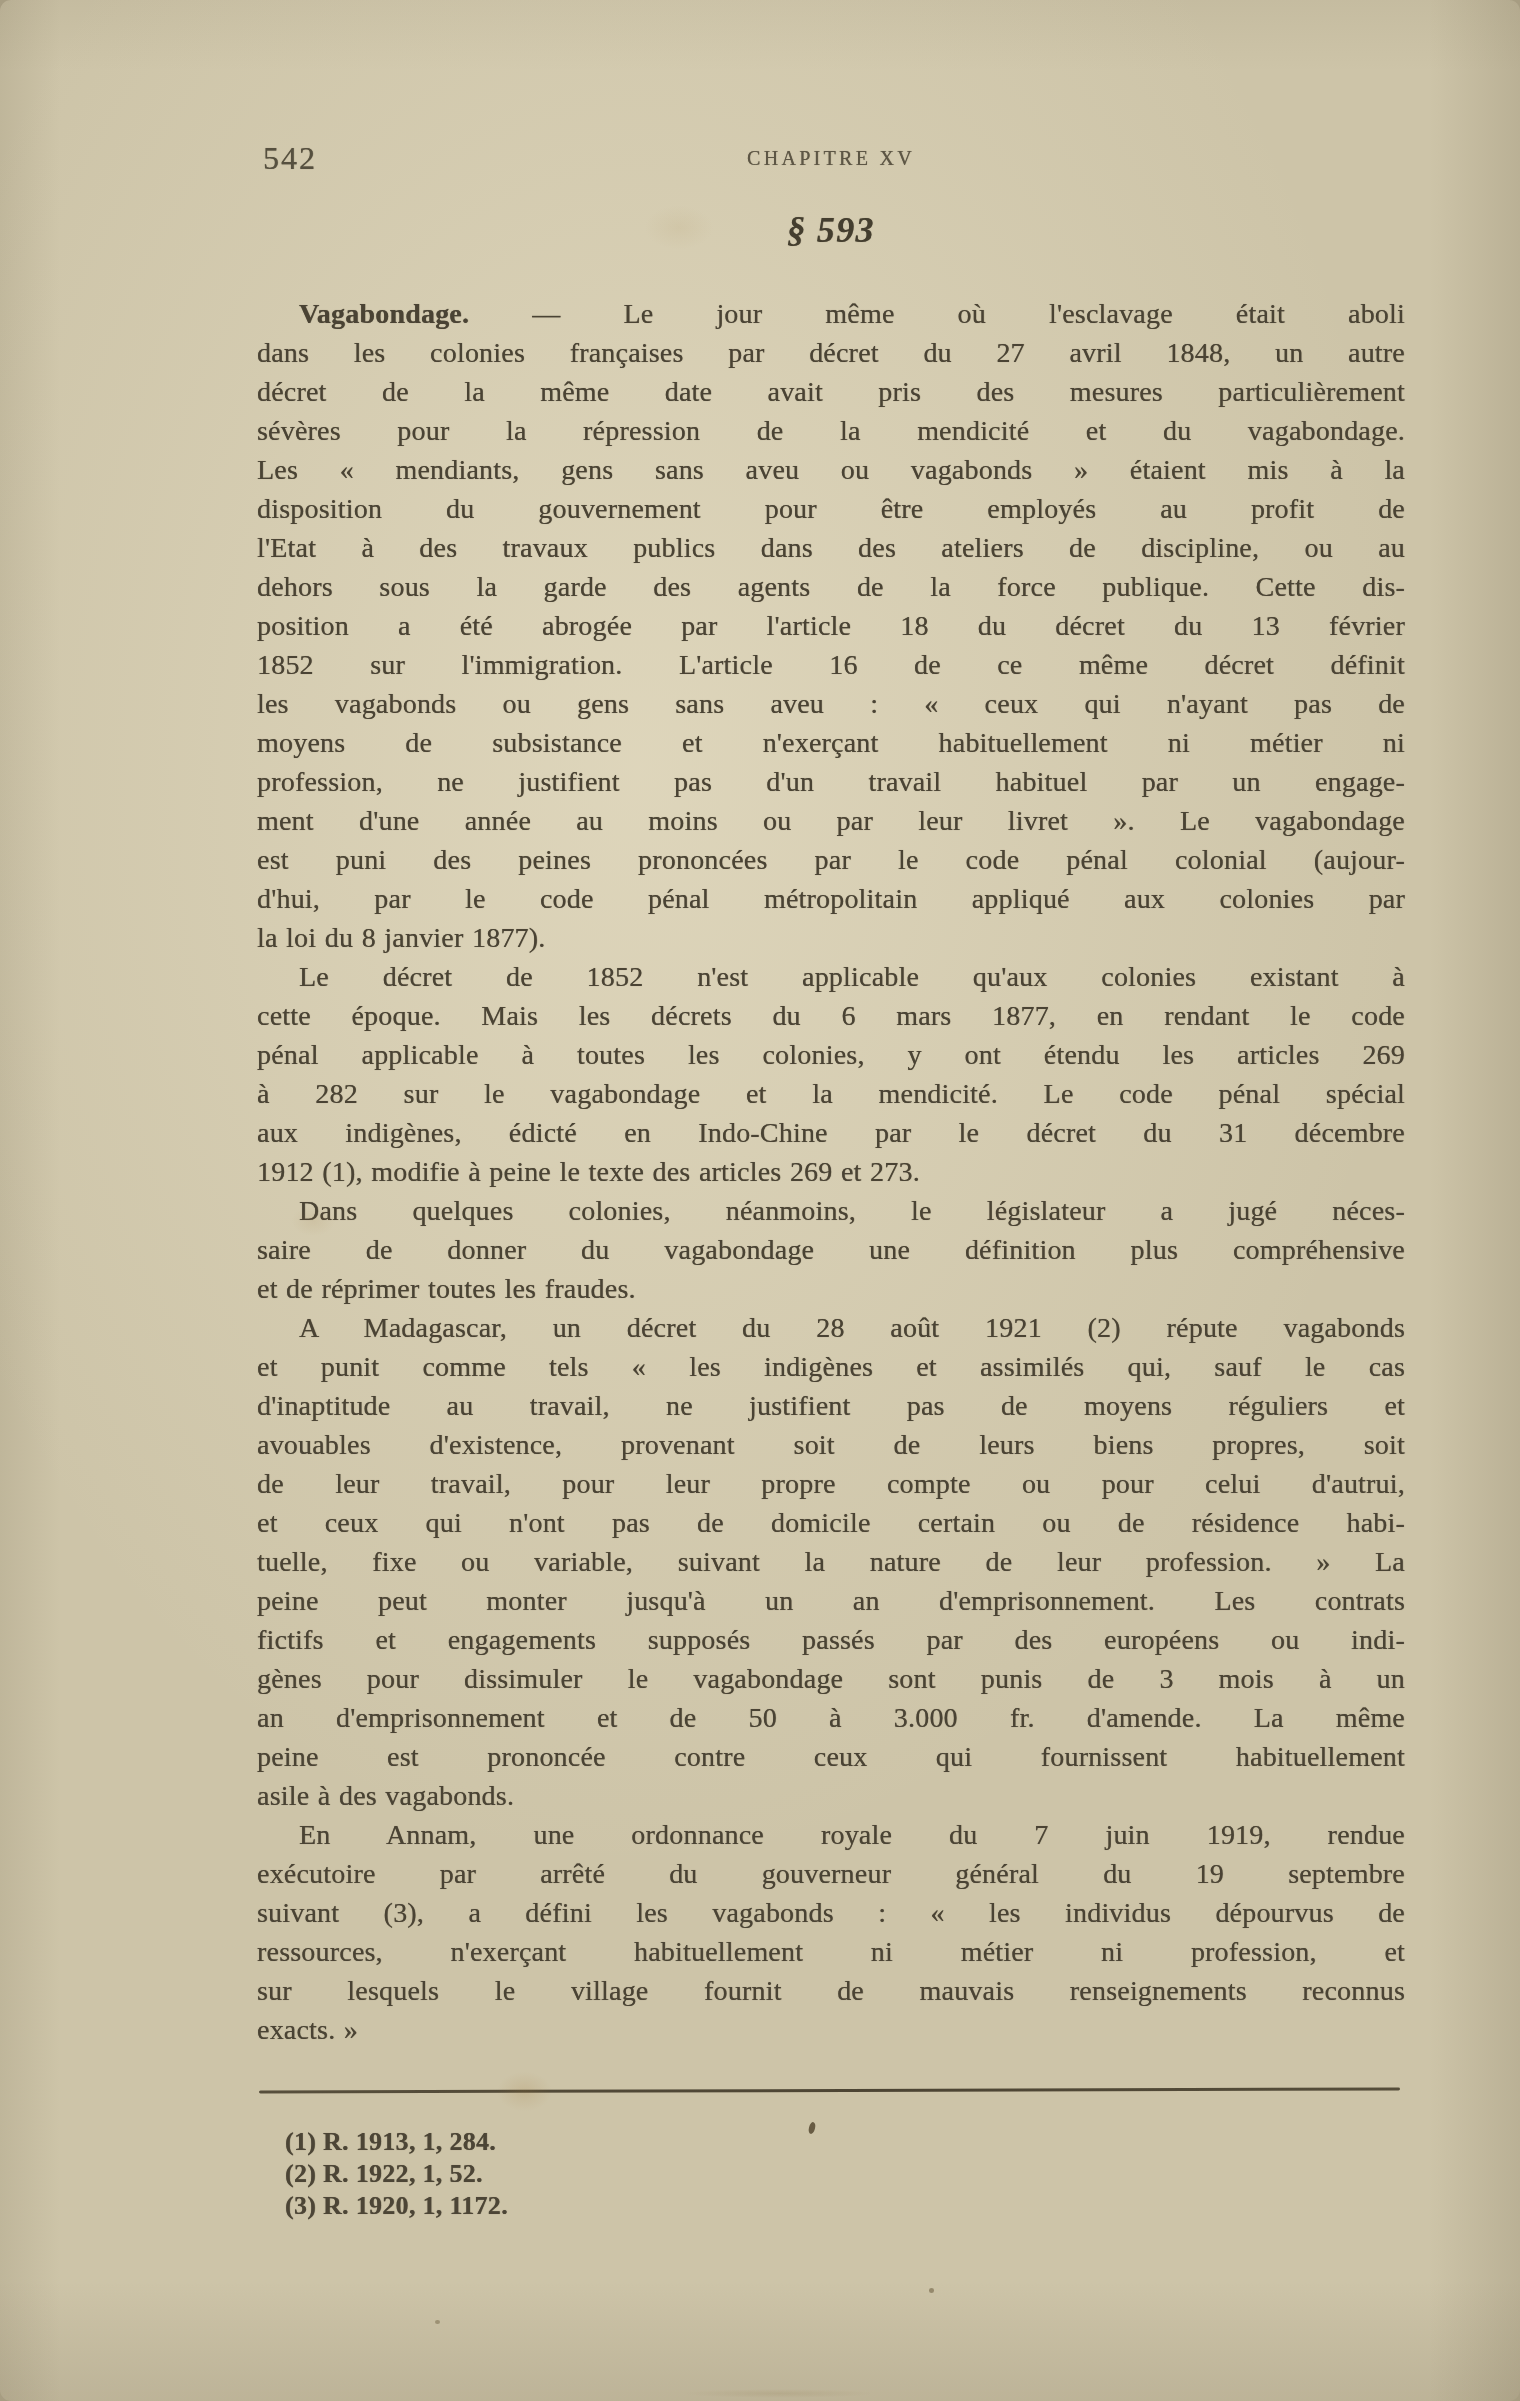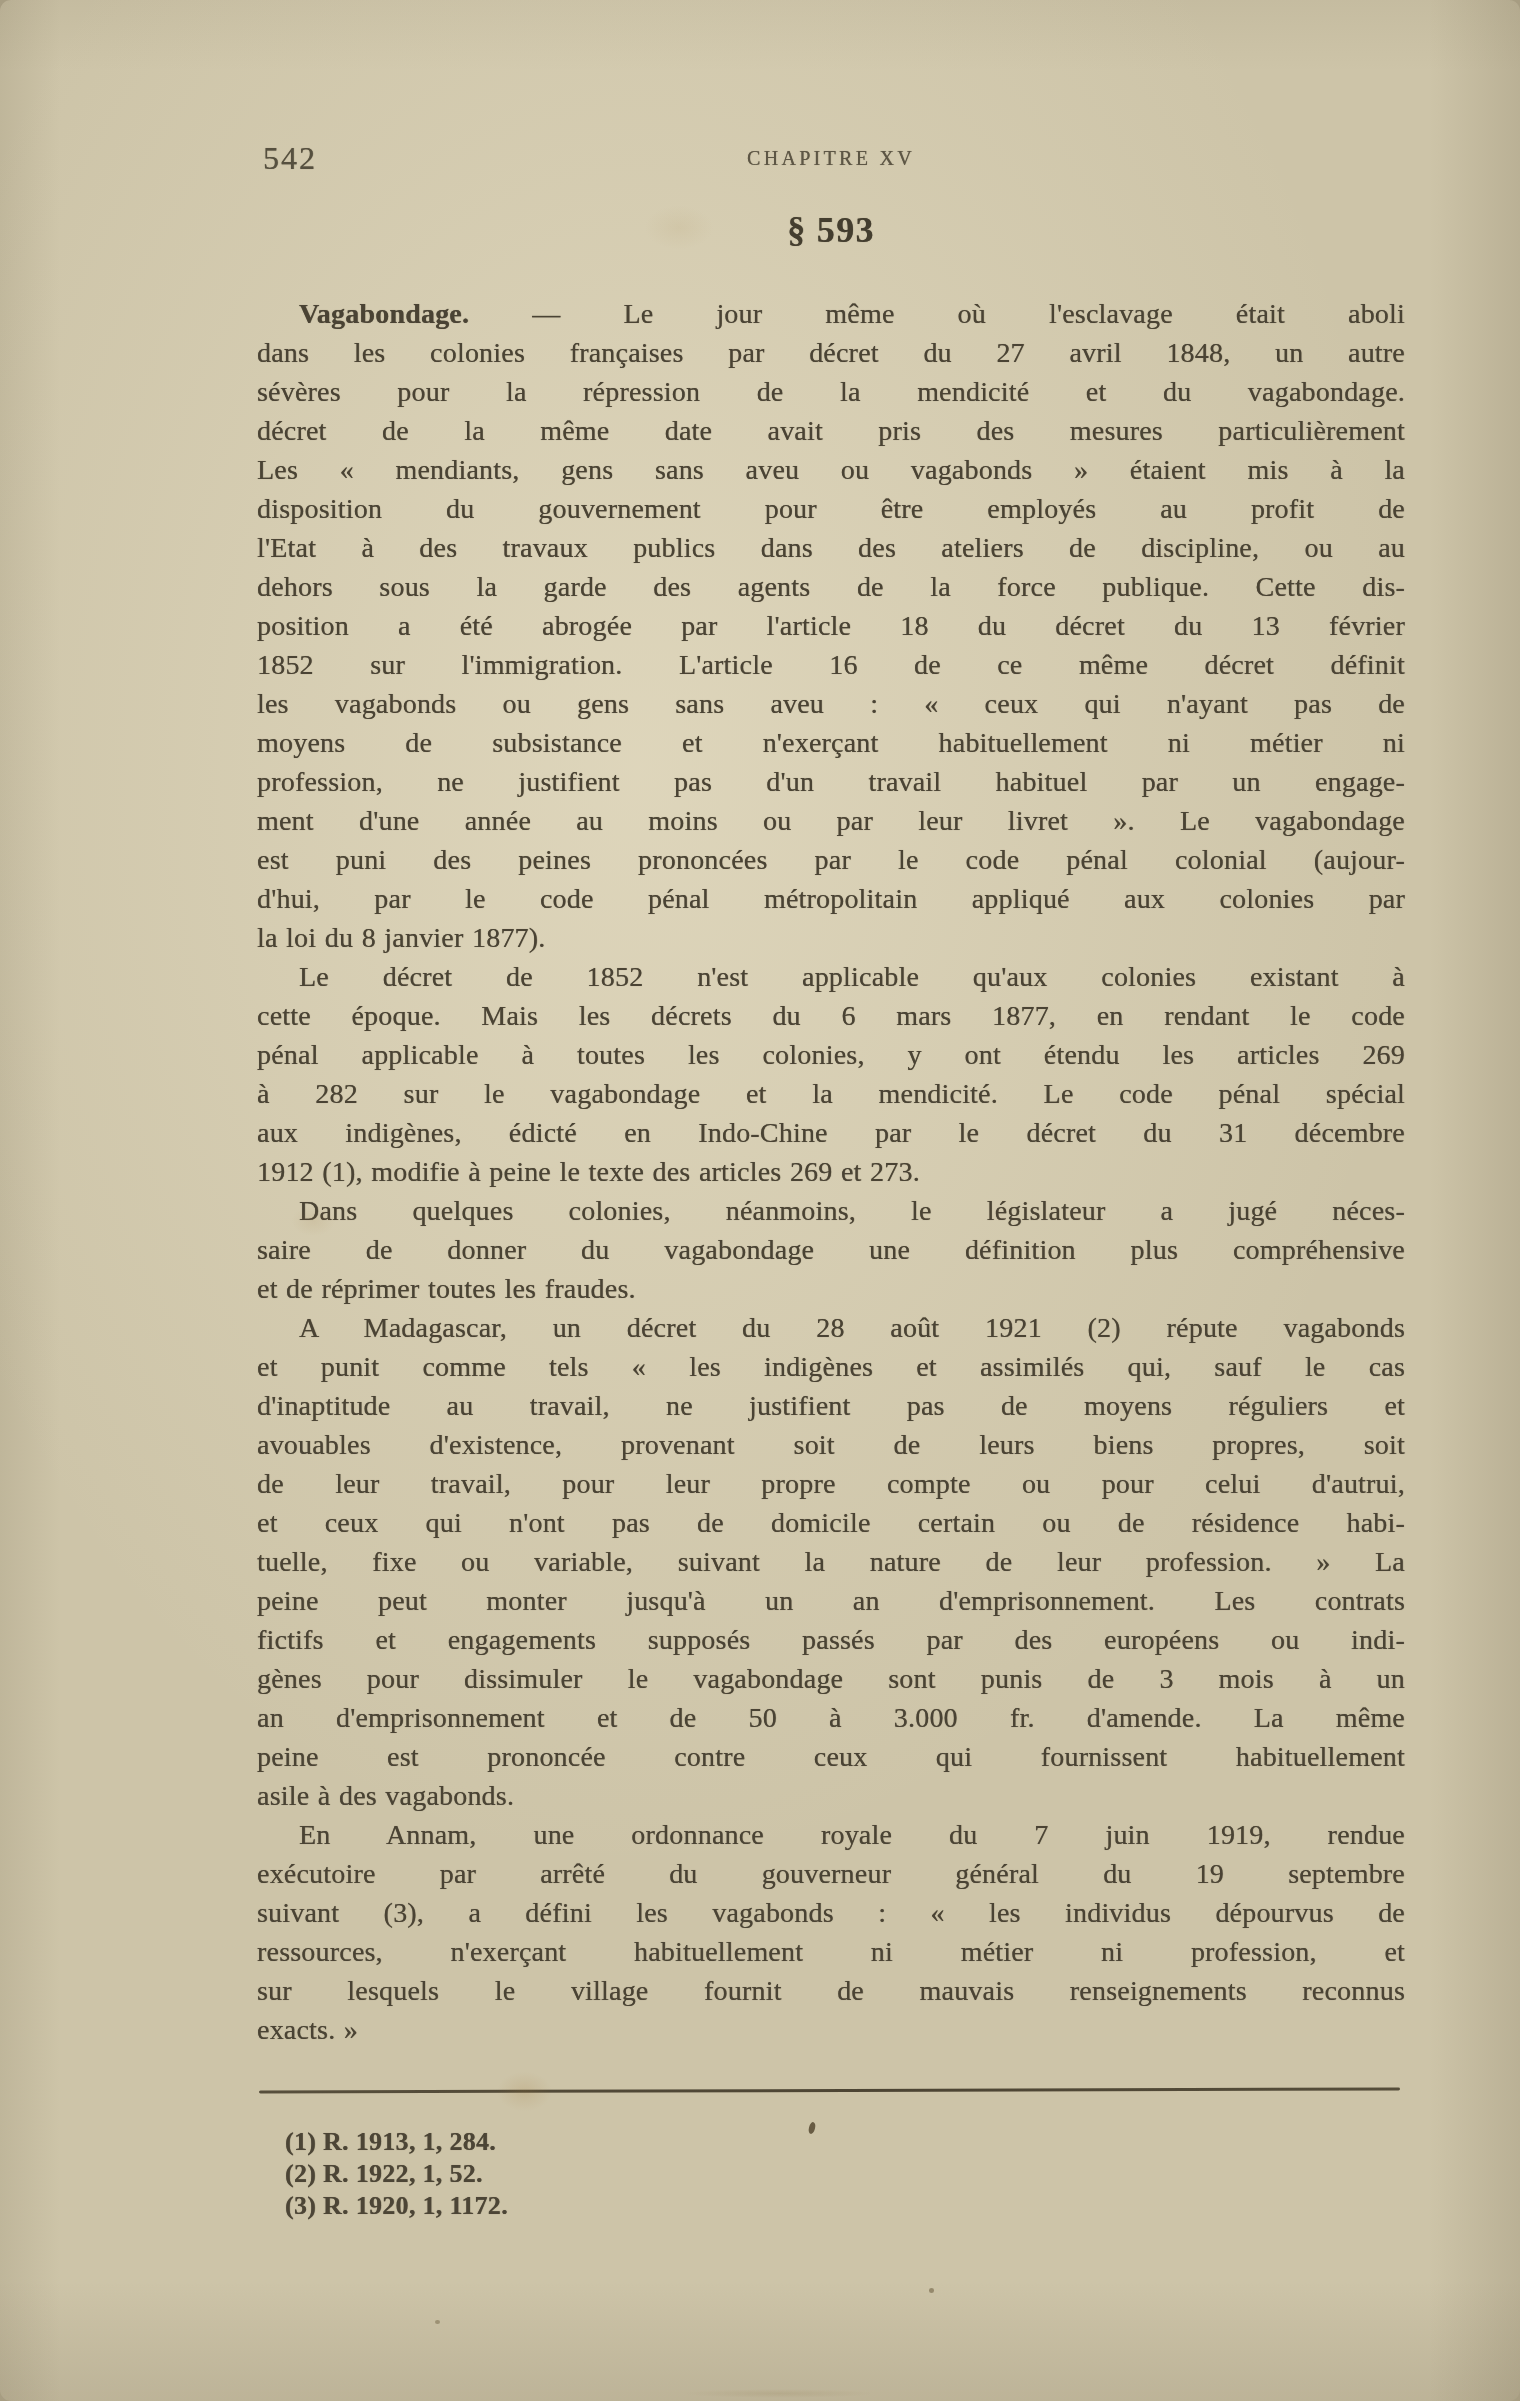--- a/index.html
+++ b/index.html
@@ -29,20 +29,21 @@
     letter-spacing:3.3px;
     color:#5d5645;
   }
   .section-heading{
     position:absolute;left:257px;top:210px;width:1148px;
     text-align:center;
     font-size:36px;line-height:40px;
     font-weight:bold;
     color:#443e2f;
     letter-spacing:1.3px;
+    font-style:italic;
   }
   .text-block{
     position:absolute;left:257px;top:294px;width:1148px;
   }
   .line{
     height:39px;line-height:39px;
     font-size:28px;
     letter-spacing:0.2px;word-spacing:1.3px;
     text-align:justify;text-align-last:justify;
     white-space:normal;
@@ -88,22 +89,22 @@
 
   <span class="page-number ink">542</span>
 
   <div class="chapter-title ink">CHAPITRE XV</div>
 
   <div class="section-heading ink">§ 593</div>
 
   <div class="text-block ink" id="text-block">
       <div class="line first"><b>Vagabondage.</b> — Le jour même où l'esclavage était aboli</div>
       <div class="line">dans les colonies françaises par décret du 27 avril 1848, un autre</div>
+      <div class="line">décret de la même date avait pris des mesures particulièrement</div>
       <div class="line">sévères pour la répression de la mendicité et du vagabondage.</div>
-      <div class="line">décret de la même date avait pris des mesures particulièrement</div>
       <div class="line">Les « mendiants, gens sans aveu ou vagabonds » étaient mis à la</div>
       <div class="line">disposition du gouvernement pour être employés au profit de</div>
       <div class="line">l'Etat à des travaux publics dans des ateliers de discipline, ou au</div>
       <div class="line">dehors sous la garde des agents de la force publique. Cette dis-</div>
       <div class="line">position a été abrogée par l'article 18 du décret du 13 février</div>
       <div class="line">1852 sur l'immigration. L'article 16 de ce même décret définit</div>
       <div class="line">les vagabonds ou gens sans aveu : « ceux qui n'ayant pas de</div>
       <div class="line">moyens de subsistance et n'exerçant habituellement ni métier ni</div>
       <div class="line">profession, ne justifient pas d'un travail habituel par un engage-</div>
       <div class="line">ment d'une année au moins ou par leur livret ». Le vagabondage</div>

